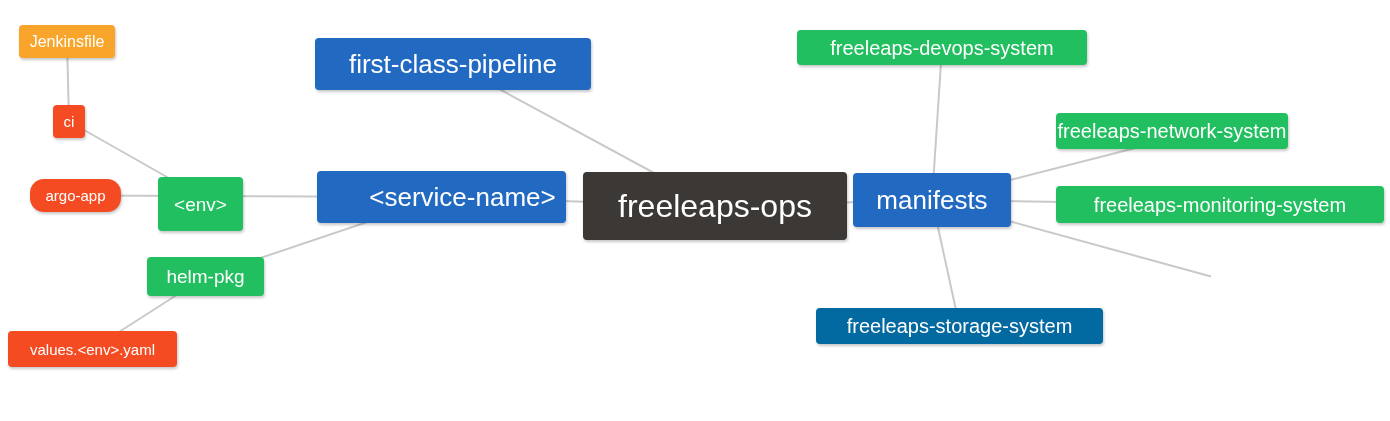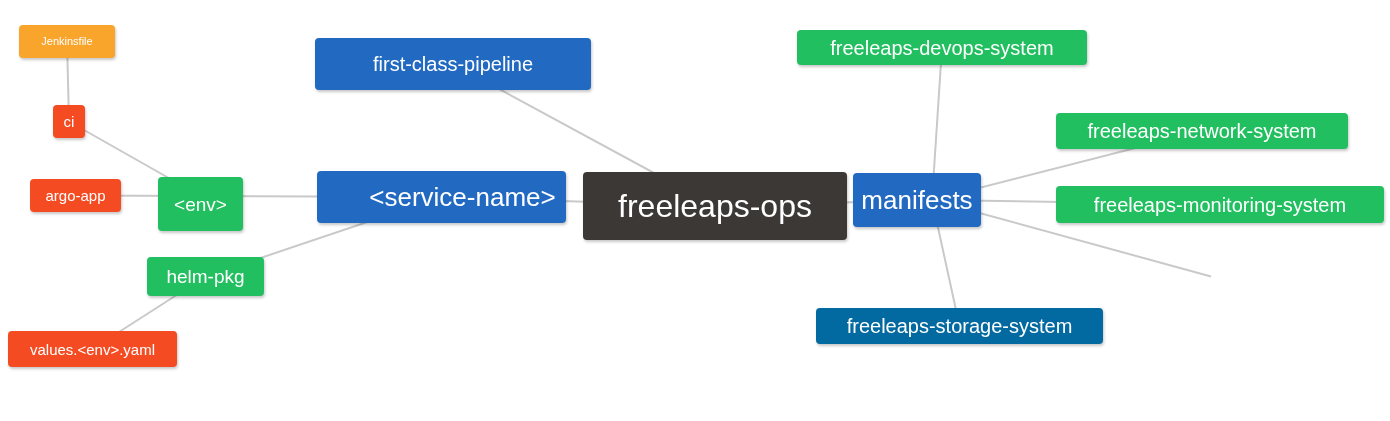--- a/index.html
+++ b/index.html
@@ -39,54 +39,54 @@
       <line x1="453" y1="64" x2="715" y2="206" stroke="#c9c9c9" stroke-width="2"></line>
       <line x1="441.5" y1="197" x2="715" y2="206" stroke="#c9c9c9" stroke-width="2"></line>
       <line x1="715" y1="206" x2="932" y2="200" stroke="#c9c9c9" stroke-width="2"></line>
       <line x1="932" y1="200" x2="942" y2="47.5" stroke="#c9c9c9" stroke-width="2"></line>
       <line x1="932" y1="200" x2="1202" y2="131" stroke="#c9c9c9" stroke-width="2"></line>
       <line x1="932" y1="200" x2="1215.5" y2="204.5" stroke="#c9c9c9" stroke-width="2"></line>
       <line x1="932" y1="200" x2="1211" y2="276.5" stroke="#c9c9c9" stroke-width="2"></line>
       <line x1="932" y1="200" x2="959.5" y2="326" stroke="#c9c9c9" stroke-width="2"></line>
     </svg>
   <div id="node-layer">
-      <div class="node" style="left: 19px; top: 25px; width: 96px; height: 33px; font-size: 11px; background: rgb(249, 164, 42); color: rgb(255, 255, 255);">
+      <div class="node" style="left: 19px; top: 25px; width: 96px; height: 33px; font-size: 16px; background: rgb(249, 164, 42); color: rgb(255, 255, 255);">
         <span>Jenkinsfile</span>
       </div>
       <div class="node" style="left: 53px; top: 105px; width: 32px; height: 33px; font-size: 15px; background: rgb(245, 75, 34); color: rgb(255, 255, 255);">
         <span>ci</span>
       </div>
-      <div class="node" style="left: 30px; top: 179px; width: 91px; height: 33px; font-size: 15px; background: rgb(245, 75, 34); color: rgb(255, 255, 255);">
+      <div class="node" style="left: 30px; top: 179px; width: 91px; height: 33px; font-size: 15px; background: rgb(245, 75, 34); color: rgb(255, 255, 255); border-radius: 14px;">
         <span>argo-app</span>
       </div>
       <div class="node" style="left: 158px; top: 177px; width: 85px; height: 54px; font-size: 19px; background: rgb(33, 191, 95); color: rgb(255, 255, 255);">
         <span>&lt;env&gt;</span>
       </div>
       <div class="node" style="left: 147px; top: 257px; width: 117px; height: 39px; font-size: 19px; background: rgb(33, 191, 95); color: rgb(255, 255, 255);">
         <span>helm-pkg</span>
       </div>
       <div class="node" style="left: 8px; top: 331px; width: 169px; height: 36px; font-size: 15px; background: rgb(245, 75, 34); color: rgb(255, 255, 255);">
         <span>values.&lt;env&gt;.yaml</span>
       </div>
-      <div class="node" style="left: 315px; top: 38px; width: 276px; height: 52px; font-size: 20px; background: rgb(34, 105, 194); color: rgb(255, 255, 255);">
+      <div class="node" style="left: 315px; top: 38px; width: 276px; height: 52px; font-size: 26px; background: rgb(34, 105, 194); color: rgb(255, 255, 255);">
         <span>first-class-pipeline</span>
       </div>
       <div class="node" style="left: 317px; top: 171px; width: 249px; height: 52px; font-size: 26px; background: rgb(34, 105, 194); color: rgb(255, 255, 255); padding-left: 42px;">
         <span>&lt;service-name&gt;</span>
       </div>
       <div class="node" style="left: 583px; top: 172px; width: 264px; height: 68px; font-size: 32px; background: rgb(60, 56, 54); color: rgb(255, 255, 255);">
         <span>freeleaps-ops</span>
       </div>
-      <div class="node" style="left: 853px; top: 173px; width: 128px; height: 54px; font-size: 26px; background: rgb(34, 105, 194); color: rgb(255, 255, 255);">
+      <div class="node" style="left: 853px; top: 173px; width: 158px; height: 54px; font-size: 26px; background: rgb(34, 105, 194); color: rgb(255, 255, 255);">
         <span>manifests</span>
       </div>
       <div class="node" style="left: 797px; top: 30px; width: 290px; height: 35px; font-size: 20px; background: rgb(33, 191, 95); color: rgb(255, 255, 255);">
         <span>freeleaps-devops-system</span>
       </div>
-      <div class="node" style="left: 1056px; top: 113px; width: 292px; height: 36px; font-size: 20px; background: rgb(33, 191, 95); color: rgb(255, 255, 255);">
+      <div class="node" style="left: 1056px; top: 113px; width: 232px; height: 36px; font-size: 20px; background: rgb(33, 191, 95); color: rgb(255, 255, 255);">
         <span>freeleaps-network-system</span>
       </div>
       <div class="node" style="left: 1056px; top: 186px; width: 328px; height: 37px; font-size: 20px; background: rgb(33, 191, 95); color: rgb(255, 255, 255);">
         <span>freeleaps-monitoring-system</span>
       </div>
       <div class="node" style="left: 816px; top: 308px; width: 287px; height: 36px; font-size: 20px; background: #0369a1; color: rgb(255, 255, 255);">
         <span>freeleaps-storage-system</span>
       </div>
     </div>
 </div>

